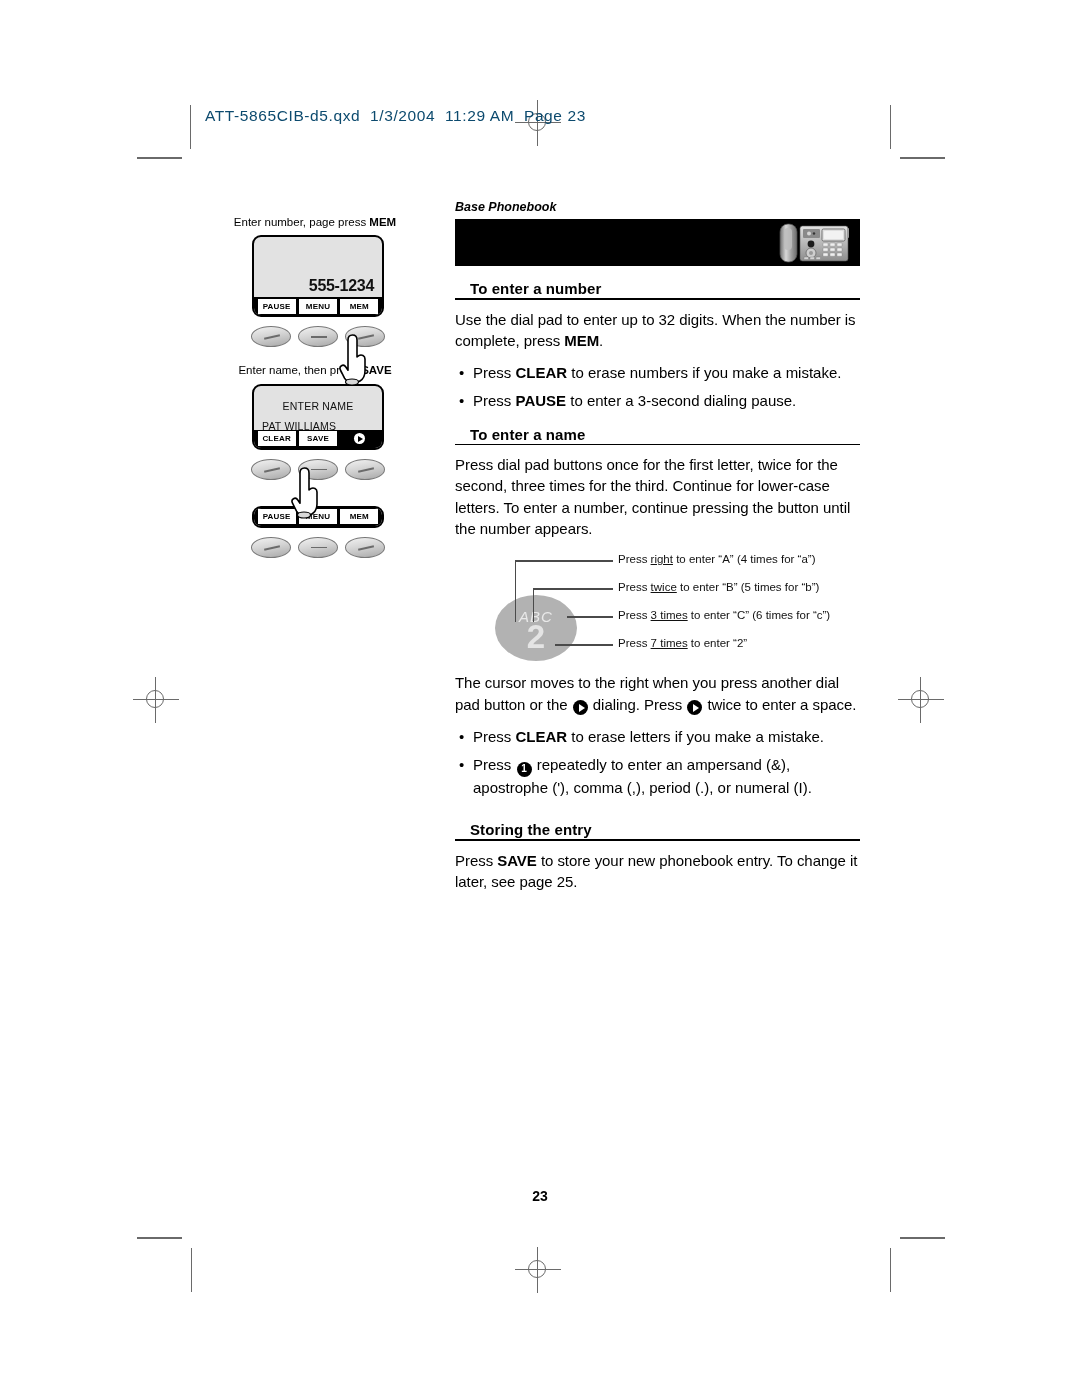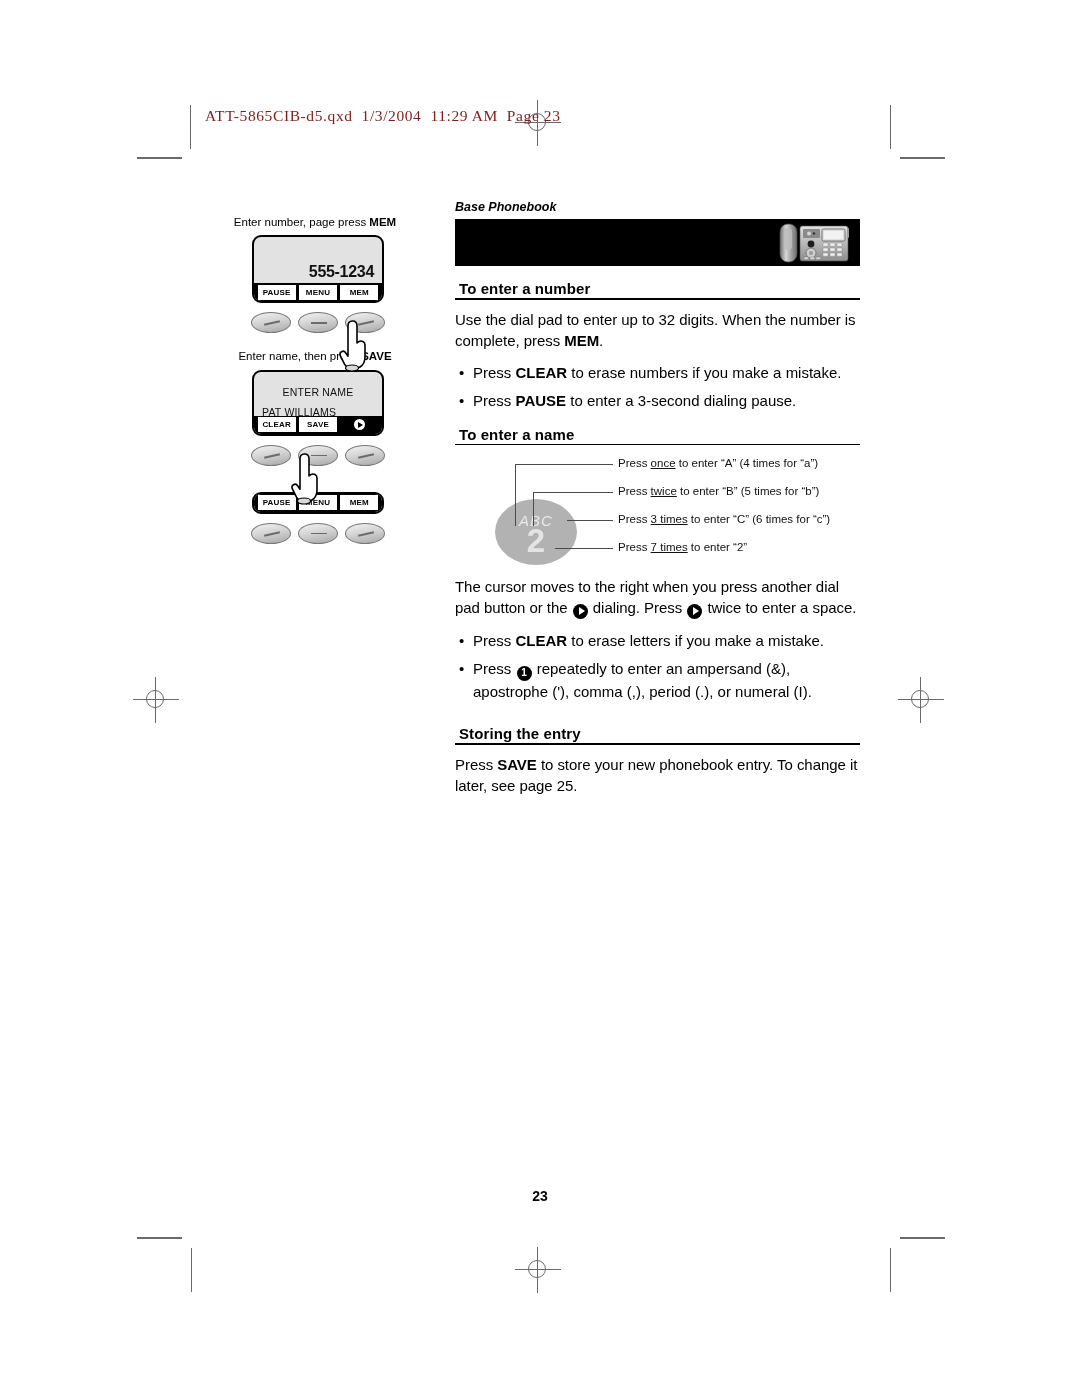--- a/index.html
+++ b/index.html
@@ -39,24 +39,24 @@
   }
   .reg .hx {
     position: absolute; left: 0; top: 22px;
     width: 46px; height: 1px; background: #6a6a6a;
   }
 
   
   .filehdr {
     position: absolute;
     left: 205px; top: 107px;
-    font-family: Liberation Serif, serif;
+    font-family: Liberation Sans, sans-serif;
     font-size: 15.5px;
     letter-spacing: 0.6px;
-    color: #7f1d1d;
+    color: #0c4a6e;
     white-space: pre;
   }
 
   
   .left-col {
     position: absolute;
     left: 228px; top: 215px;
     width: 180px;
   }
   .cap {
@@ -76,21 +76,21 @@
     width: 132px;
     margin: 0 auto;
     border: 2.5px solid #000;
     border-radius: 9px;
     background: #e2e2e2;
     padding: 0;
     overflow: hidden;
     box-sizing: border-box;
   }
   .lcd-screen {
-    height: 46px;
+    height: 60px;
     position: relative;
     padding: 4px 8px 0 8px;
     box-sizing: border-box;
   }
   .lcd-screen.tall { height: 44px; }
   .lcd-num {
     position: absolute;
     right: 8px; bottom: 2px;
     font-size: 16px;
     font-weight: bold;
@@ -214,21 +214,21 @@
   }
   .phone-img {
     position: absolute;
     right: 8px; top: 3px;
     width: 74px; height: 42px;
   }
 
   h2.sect {
     font-size: 15px;
     font-weight: bold;
-    margin: 0 0 1px 4px;
+    margin: 0 0 1px 15px;
     letter-spacing: 0.1px;
   }
   .rule {
     height: 1.5px;
     background: #000;
     margin-bottom: 9px;
   }
   p.body {
     font-size: 15px;
     line-height: 1.42;
@@ -493,35 +493,36 @@
       <span class="btext"><span>Press </span><b>CLEAR</b><span> to erase numbers if you make a mistake.</span></span>
     </div>
     <div class="bullet">
       <span class="dot">•</span>
       <span class="btext"><span>Press </span><b>PAUSE</b><span> to enter a 3-second dialing pause.</span></span>
     </div>
   </div>
 
   <h2 class="sect">To enter a name</h2>
   <div class="rule"></div>
+  <p class="body">Press dial pad buttons once for the first letter, twice for the second, three times for the third. Continue for lower-case letters. To enter a number, continue pressing the button until the number appears.</p>
 
   <div class="callout">
     <div class="abc-key">
       <div class="abc">ABC</div>
       <div class="two">2</div>
     </div>
 
     <div class="callout-line" style="left:60px; top:10px; width:1.3px; height:62px;"></div>
     <div class="callout-line" style="left:60px; top:10px; width:98px; height:1.3px;"></div>
     <div class="callout-line" style="left:78px; top:38px; width:1.3px; height:34px;"></div>
     <div class="callout-line" style="left:78px; top:38px; width:80px; height:1.3px;"></div>
     <div class="callout-line" style="left:112px; top:66px; width:46px; height:1.3px;"></div>
     <div class="callout-line" style="left:100px; top:94px; width:58px; height:1.3px;"></div>
 
-    <div class="callout-label" style="left:163px; top:3px;"><span>Press </span><u>once</u><span> to enter “A” (4 times for “a”)</span></div>
+    <div class="callout-label" style="left:163px; top:3px;"><span>Press </span><u>right</u><span> to enter “A” (4 times for “a”)</span></div>
     <div class="callout-label" style="left:163px; top:31px;"><span>Press </span><u>twice</u><span> to enter “B” (5 times for “b”)</span></div>
     <div class="callout-label" style="left:163px; top:59px;"><span>Press </span><u>3 times</u><span> to enter “C” (6 times for “c”)</span></div>
     <div class="callout-label" style="left:163px; top:87px;"><span>Press </span><u>7 times</u><span> to enter “2”</span></div>
   </div>
 
   <p class="body"><span>The cursor moves to the right when you press another dial pad button or the </span><span class="keyglyph play"></span><span> dialing. Press </span><span class="keyglyph play"></span><span> twice to enter a space.</span></p>
 
   <div class="bullets">
     <div class="bullet">
       <span class="dot">•</span>

